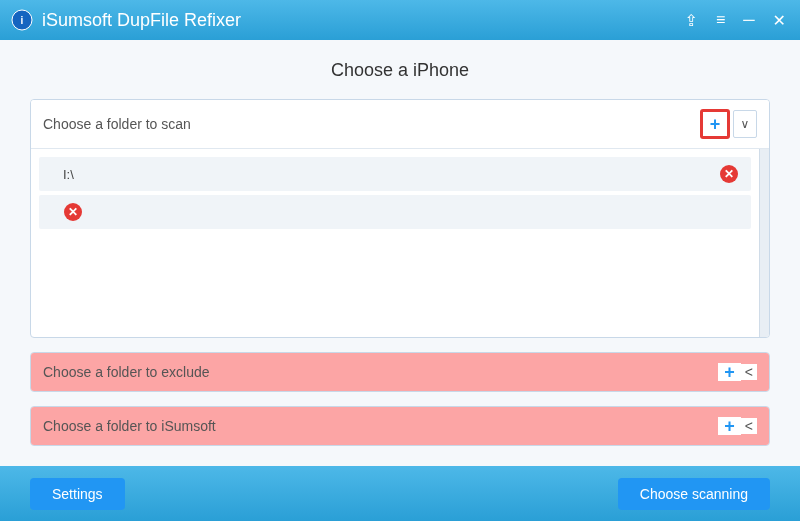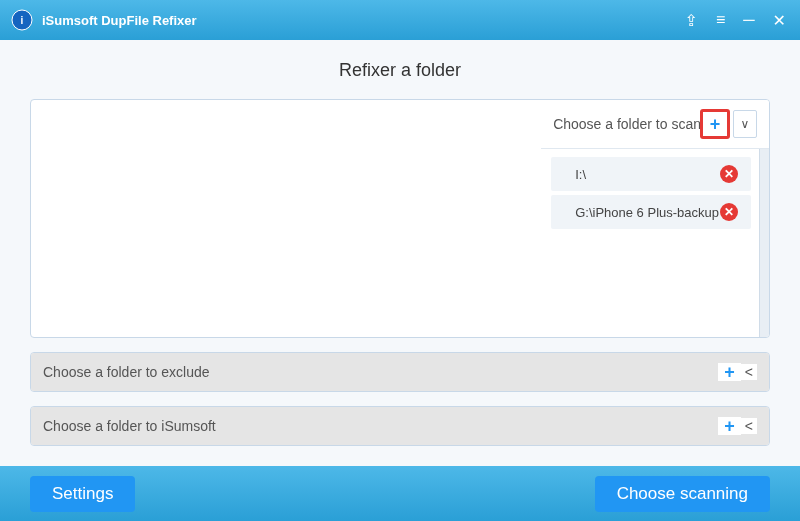--- a/index.html
+++ b/index.html
@@ -24,22 +24,22 @@
       flex-shrink: 0;
     }
     .title-bar-logo {
       width: 24px;
       height: 24px;
       margin-right: 8px;
       flex-shrink: 0;
     }
     .title-bar-text {
       color: white;
-      font-size: 13px;
-      font-weight: bold;
+      font-size: 18px;
+      font-weight: normal;
       flex: 1;
     }
     .title-bar-controls {
       display: flex;
       gap: 10px;
       align-items: center;
     }
     .title-bar-icon {
       color: white;
       font-size: 16px;
@@ -71,21 +71,20 @@
       border-radius: 4px;
       background: white;
       overflow: hidden;
     }
 
     .panel-scan {
       flex: 1;
       min-height: 220px;
       display: flex;
       flex-direction: column;
-      align-items: flex-end;
     }
 
     .panel-scan-header {
       display: flex;
       align-items: center;
       padding: 10px 12px;
       background: white;
       border-bottom: 1px solid #e0e8f0;
     }
 
@@ -166,21 +165,21 @@
       color: white;
       font-size: 12px;
       font-weight: bold;
     }
 
     
     .panel-small {
       display: flex;
       align-items: center;
       padding: 10px 12px;
-      background: #e5e5e5;
+      background: #fca5a5;
     }
 
     .panel-small-label {
       flex: 1;
       color: #555;
     }
 
     .small-add-btn {
       background: white;
       border: none;
@@ -210,21 +209,21 @@
       padding: 0 30px;
       flex-shrink: 0;
     }
 
     .bottom-btn {
       background: #2196f3;
       color: white;
       border: none;
       border-radius: 4px;
       padding: 8px 22px;
-      font-size: 17px;
+      font-size: 14px;
       cursor: pointer;
       font-weight: normal;
     }
 
     .bottom-spacer {
       flex: 1;
     }
 
     .scrollbar-area {
       width: 10px;
@@ -256,38 +255,37 @@
   <span class="title-bar-text">iSumsoft DupFile Refixer</span>
   <div class="title-bar-controls">
     <span class="title-bar-icon">⇪</span>
     <span class="title-bar-icon">≡</span>
     <span class="title-bar-icon">─</span>
     <span class="title-bar-icon">✕</span>
   </div>
 </div>
 
 <div class="main-content">
-  <div class="page-title">Refixer a folder</div>
+  <div class="page-title">Choose a iPhone</div>
 
   <div class="panel-box panel-scan">
     <div class="panel-scan-header">
       <span class="panel-scan-header-label">Choose a folder to scan</span>
       <button class="add-btn add-btn-highlighted">+</button>
       <button class="chevron-btn">∨</button>
     </div>
     <div class="scan-panel-body">
       <div class="folder-list-container">
         <div class="folder-item">
           <span class="folder-item-label">I:\</span>
           <div class="folder-item-remove">
             <div class="remove-icon">✕</div>
           </div>
         </div>
         <div class="folder-item">
-          <span class="folder-item-label">G:\iPhone 6 Plus-backup</span>
           <div class="folder-item-remove">
             <div class="remove-icon">✕</div>
           </div>
         </div>
       </div>
       <div class="scrollbar-area"></div>
     </div>
   </div>
 
   <div class="panel-box">

